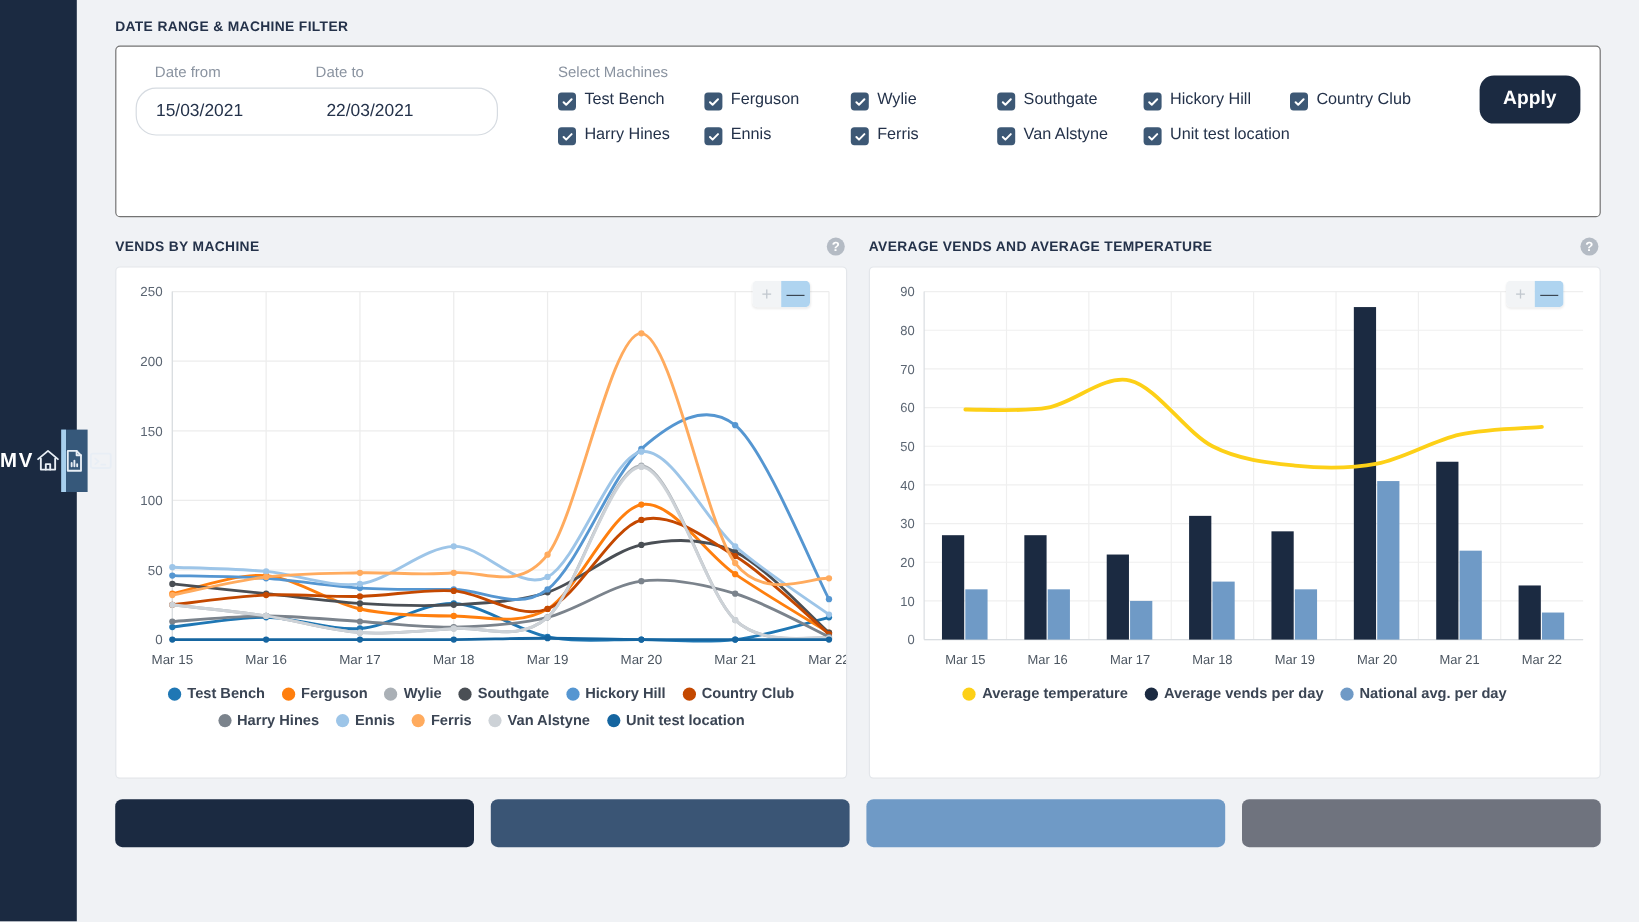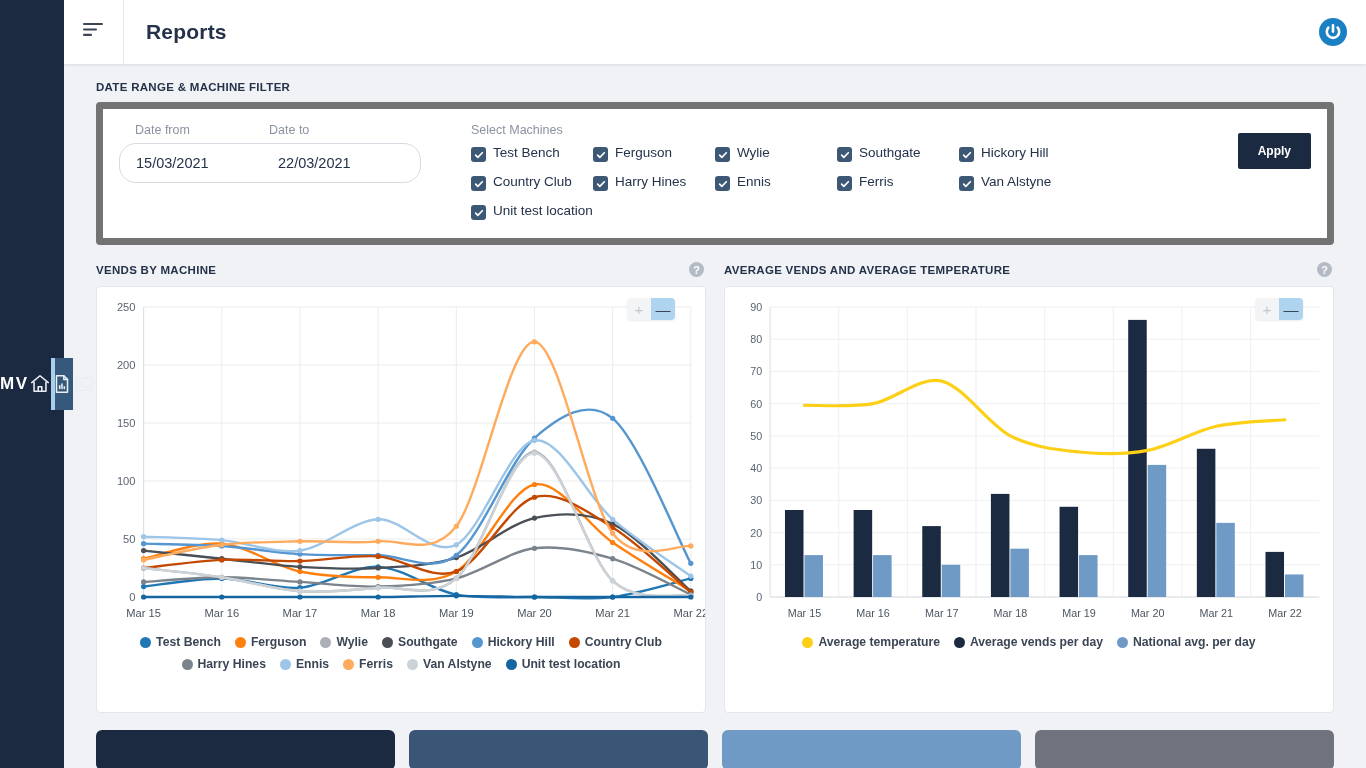--- a/index.html
+++ b/index.html
@@ -48,21 +48,21 @@
   .avatar { margin-right: 18px; cursor: pointer; display: flex; }
 
   .content { flex: 1; overflow: hidden; padding: 0 0 0 0; }
 
   
   .section-title {
     font-size: 11.5px; font-weight: bold; color: #24324a;
     letter-spacing: .3px; padding: 17px 14px 9px 32px;
   }
   .filter-card {
-    margin: 0 32px; background: #fff; border: 7px solid #737373; border-radius: 4px;
+    margin: 0 32px; background: #fff; border: 1px solid #737373; border-radius: 4px;
     display: flex; padding: 14px 16px 16px 16px; height: 143px;
   }
   .date-block { width: 330px; padding-left: 0px; }
   .date-labels { display: flex; }
   .date-lbl { font-size: 12.5px; color: #8a93a0; }
   .date-lbl.from { width: 150px; padding-left: 16px; }
   .date-input-wrap {
     margin-top: 6px; width: 302px; height: 40px; border: 1px solid #d6dbe1; border-radius: 17px;
     display: flex; align-items: center;
   }
@@ -82,22 +82,22 @@
   .machine-item:nth-child(5n+4) { width: 122px; }
   .cbx {
     width: 15px; height: 15px; border-radius: 3px; background: #3d5875;
     flex: 0 0 15px; display: flex; align-items: center; justify-content: center; margin-top: 2px;
   }
   .cbx svg { display: block; }
   .machine-name { font-size: 13.5px; color: #24324a; line-height: 1.18; }
 
   .apply-wrap { width: 120px; display: flex; align-items: flex-start; justify-content: flex-end; padding-top: 10px;}
   .apply-btn {
-    background: #1b2a41; color: #fff; border: none; border-radius: 2px;
-    font-size: 12px; font-weight: bold; padding: 11px 20px; cursor: pointer;
+    background: #1b2a41; color: #fff; border: none; border-radius: 12px;
+    font-size: 16px; font-weight: bold; padding: 11px 20px; cursor: pointer;
     font-family: "Liberation Sans", sans-serif;
   }
 
   
   .charts-row { display: flex; gap: 18px; padding: 0 32px; margin-top: 3px; }
   .chart-col { flex: 1; min-width: 0; }
   .chart-head {
     display: flex; align-items: center; justify-content: space-between;
     padding: 14px 2px 9px 0;
   }
@@ -189,40 +189,20 @@
       <svg width="22" height="22" viewBox="0 0 24 24" fill="none" stroke="currentColor" stroke-width="1.7" stroke-linecap="round" stroke-linejoin="round">
         <circle cx="12" cy="12" r="3.1"></circle>
         <path d="M12 2.6v2.3M12 19.1v2.3M21.4 12h-2.3M4.9 12H2.6M18.6 5.4l-1.6 1.6M7 17l-1.6 1.6M18.6 18.6 17 17M7 7 5.4 5.4"></path>
       </svg>
     </span>
   </div>
 </aside>
 
 <div class="main">
 
-  <header class="topbar">
-    <div class="hamburger">
-      <span>
-        <svg width="22" height="14" viewBox="0 0 22 14">
-          <rect x="0" y="0" width="20" height="2.1" rx="1" fill="#3b4554"></rect>
-          <rect x="0" y="5.4" width="14" height="2.1" rx="1" fill="#3b4554"></rect>
-          <rect x="0" y="10.8" width="9" height="2.1" rx="1" fill="#3b4554"></rect>
-        </svg>
-      </span>
-    </div>
-    <div class="page-title">Reports</div>
-    <div class="topbar-spacer"></div>
-    <div class="avatar">
-      <svg width="30" height="30" viewBox="0 0 30 30">
-        <circle cx="15" cy="15" r="14" fill="#1b7fc4"></circle>
-        <path d="M15 8.2v6.4" stroke="#fff" stroke-width="2.6" stroke-linecap="round"></path>
-        <path d="M10.3 10.6a6.2 6.2 0 1 0 9.4 0" stroke="#fff" stroke-width="2.6" fill="none" stroke-linecap="round"></path>
-      </svg>
-    </div>
-  </header>
 
   <div class="content">
 
     <div class="section-title">DATE RANGE &amp; MACHINE FILTER</div>
 
     <div class="filter-card">
 
       <div class="date-block">
         <div class="date-labels">
           <div class="date-lbl from">Date from</div>

